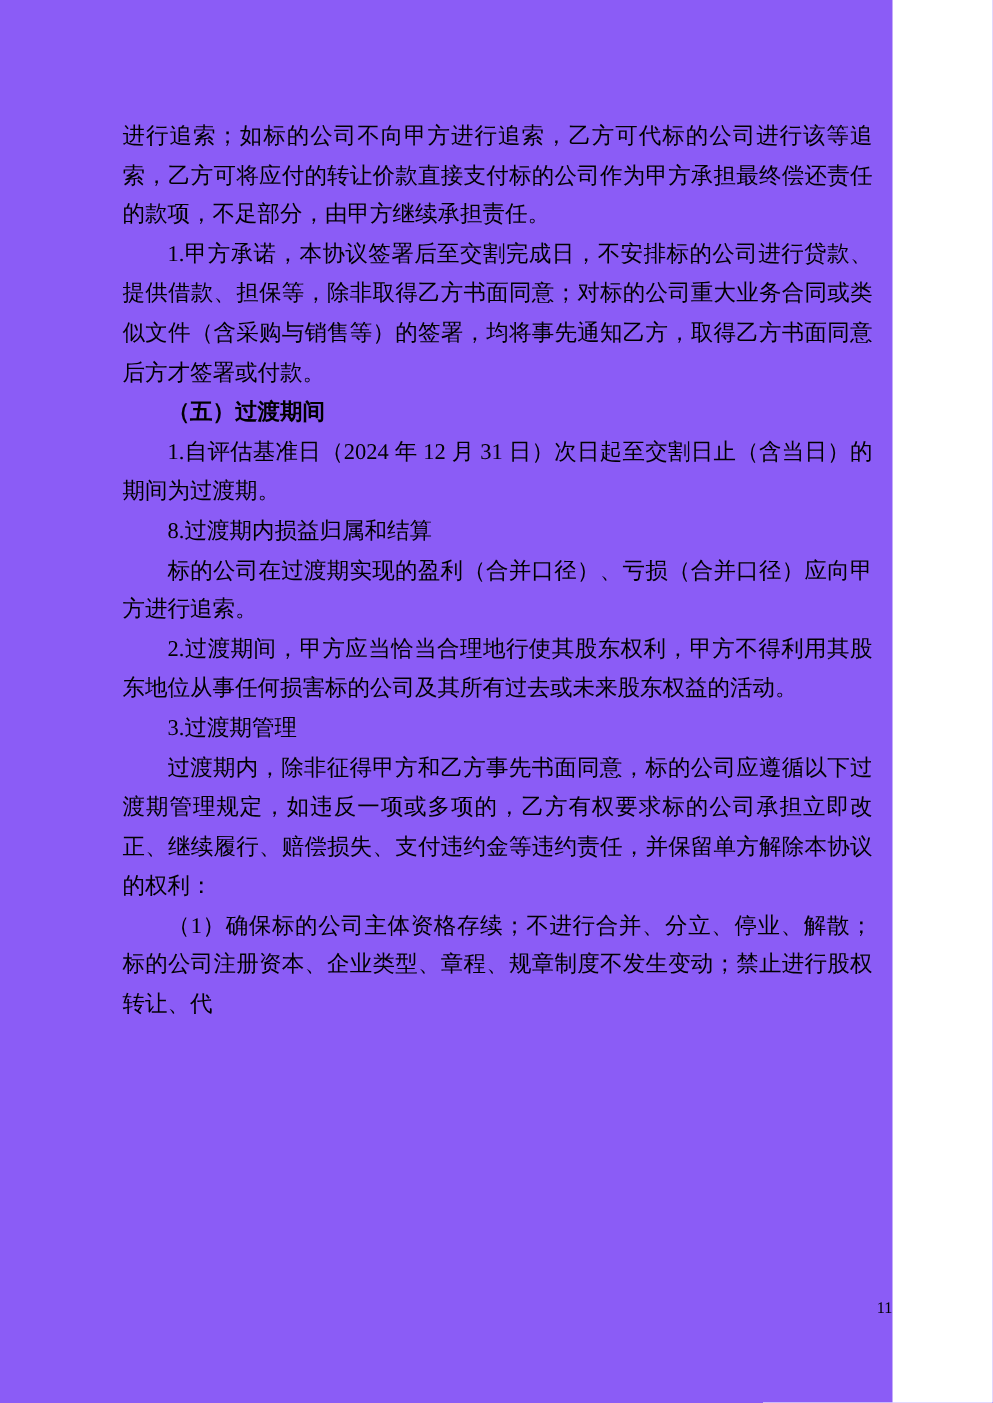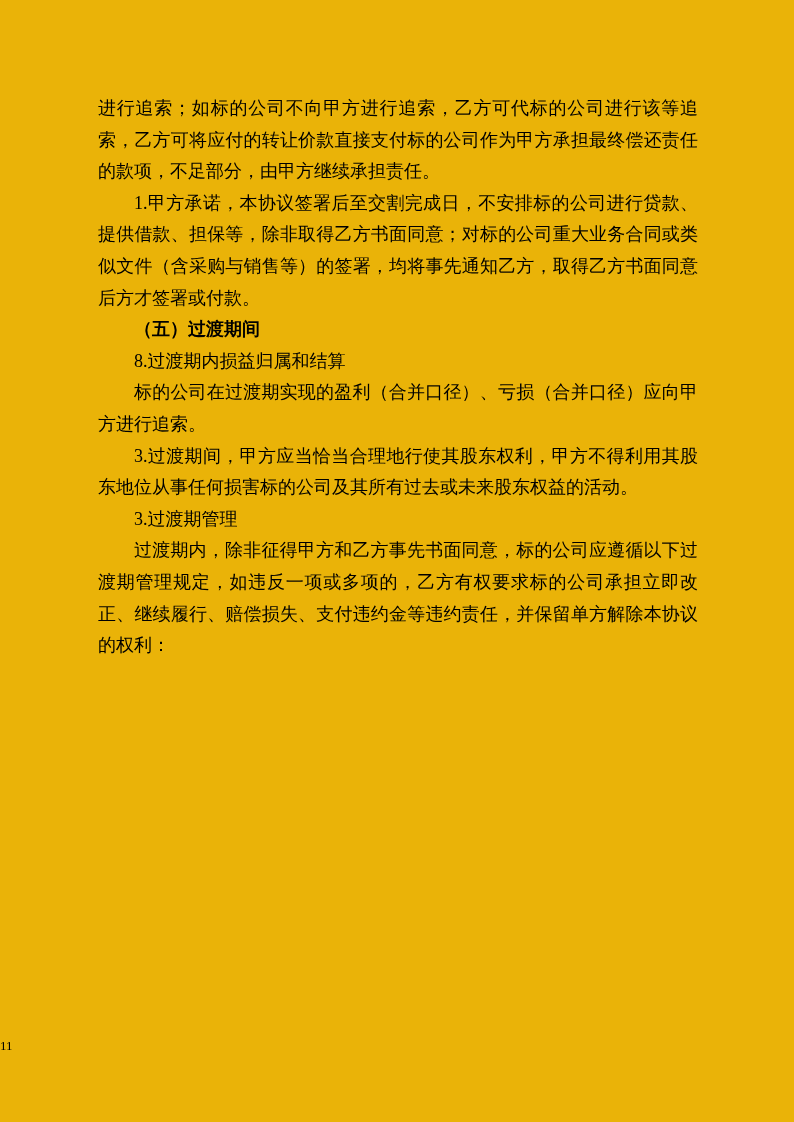--- a/index.html
+++ b/index.html
@@ -2,23 +2,23 @@
 <html><head>
 <meta charset="utf-8">
 <style>
   html, body {
     margin: 0;
     padding: 0;
     background: #ffffff;
   }
   .page {
     position: relative;
-    width: 794px;
+    width: 714px;
     height: 1122px;
-    background: #eab308;
+    background: #8b5cf6;
     color: #000000;
     font-family: "Liberation Serif", "DejaVu Serif", serif;
     overflow: hidden;
   }
   .doc-body {
     position: absolute;
     left: 98px;
     top: 93px;
     width: 600px;
   }
@@ -36,34 +36,36 @@
     text-indent: 0;
   }
   .para.heading {
     font-weight: bold;
   }
   .footer {
     position: absolute;
     left: 0;
     top: 1038px;
     width: 100%;
-    text-align: left;
+    text-align: right;
     font-size: 13px;
     line-height: 16px;
     color: #000000;
   }
 </style>
 </head>
 <body>
 
 <div class="page">
   <div class="doc-body">
     <p class="para noindent">进行追索；如标的公司不向甲方进行追索，乙方可代标的公司进行该等追索，乙方可将应付的转让价款直接支付标的公司作为甲方承担最终偿还责任的款项，不足部分，由甲方继续承担责任。</p>
     <p class="para">1.甲方承诺，本协议签署后至交割完成日，不安排标的公司进行贷款、提供借款、担保等，除非取得乙方书面同意；对标的公司重大业务合同或类似文件（含采购与销售等）的签署，均将事先通知乙方，取得乙方书面同意后方才签署或付款。</p>
     <p class="para heading">（五）过渡期间</p>
+    <p class="para">1.自评估基准日（2024 年 12 月 31 日）次日起至交割日止（含当日）的期间为过渡期。</p>
     <p class="para">8.过渡期内损益归属和结算</p>
     <p class="para">标的公司在过渡期实现的盈利（合并口径）、亏损（合并口径）应向甲方进行追索。</p>
-    <p class="para">3.过渡期间，甲方应当恰当合理地行使其股东权利，甲方不得利用其股东地位从事任何损害标的公司及其所有过去或未来股东权益的活动。</p>
+    <p class="para">2.过渡期间，甲方应当恰当合理地行使其股东权利，甲方不得利用其股东地位从事任何损害标的公司及其所有过去或未来股东权益的活动。</p>
     <p class="para">3.过渡期管理</p>
     <p class="para">过渡期内，除非征得甲方和乙方事先书面同意，标的公司应遵循以下过渡期管理规定，如违反一项或多项的，乙方有权要求标的公司承担立即改正、继续履行、赔偿损失、支付违约金等违约责任，并保留单方解除本协议的权利：</p>
+    <p class="para">（1）确保标的公司主体资格存续；不进行合并、分立、停业、解散；标的公司注册资本、企业类型、章程、规章制度不发生变动；禁止进行股权转让、代</p>
   </div>
   <div class="footer">11</div>
 </div>
 
 </body></html>

